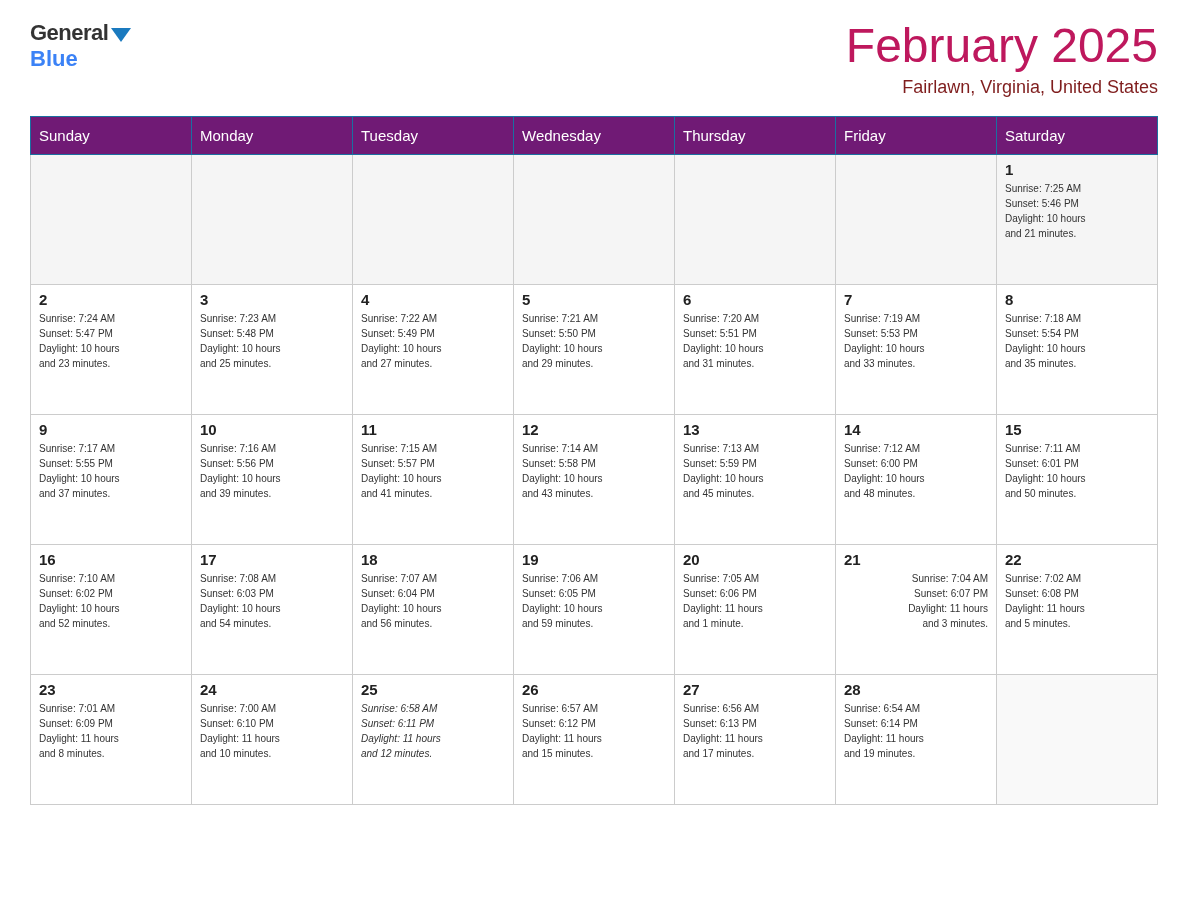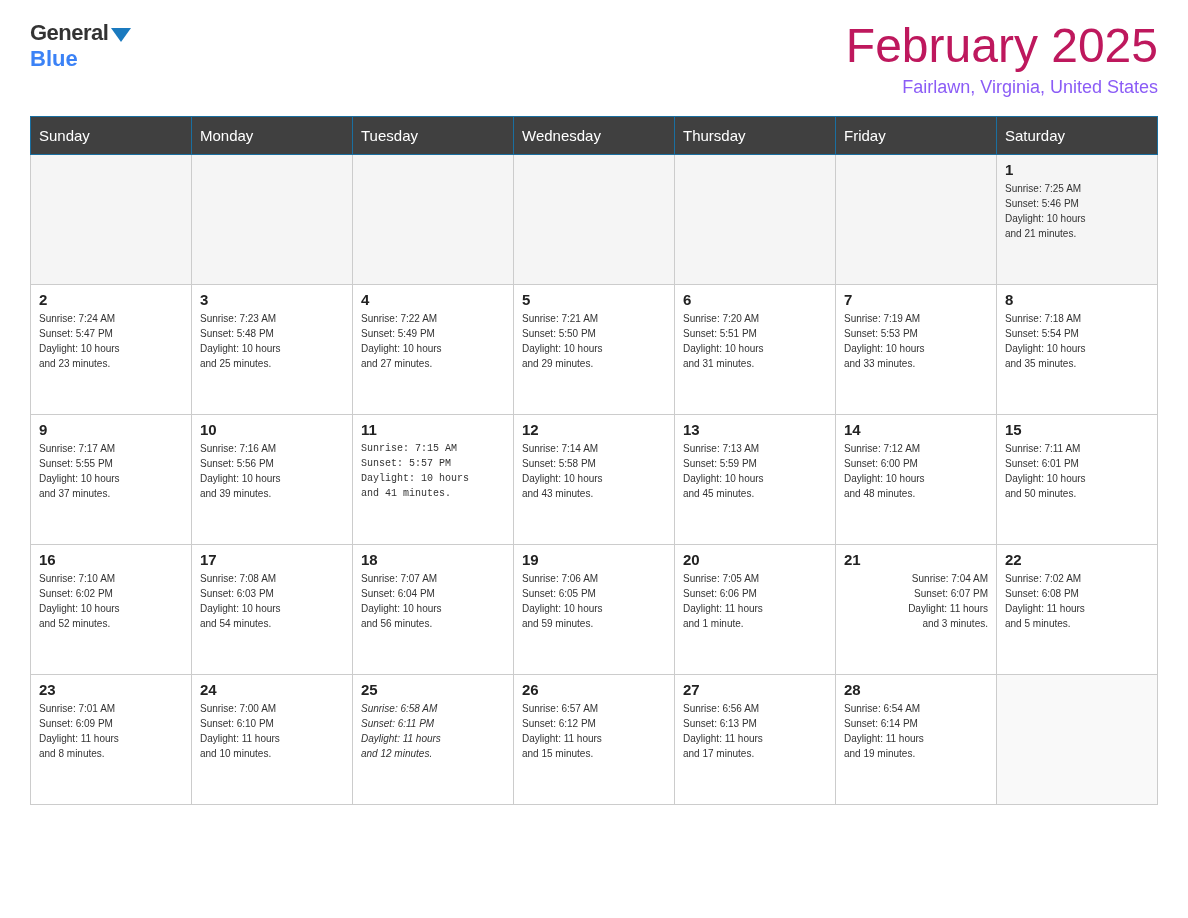--- a/index.html
+++ b/index.html
@@ -49,30 +49,30 @@
       text-align: right;
     }
     .month-title {
       font-size: 48px;
       font-weight: normal;
       color: #be185d;
       line-height: 1.1;
     }
     .location {
       font-size: 18px;
-      color: #8b5cf6;
+      color: #7f1d1d;
       margin-top: 4px;
     }
     .calendar {
       width: 100%;
       border-collapse: collapse;
       border: 1px solid #bbb;
     }
     .calendar th {
-      background-color: #404040;
+      background-color: #701a75;
       color: #fff;
       font-size: 15px;
       font-weight: normal;
       padding: 10px 8px;
       text-align: left;
       border: 1px solid #1a6fa0;
     }
     .calendar td {
       vertical-align: top;
       border: 1px solid #ccc;
@@ -205,21 +205,21 @@
         </td>
         <td>
           <div class="day-number">10</div>
           <div class="day-info" style="white-space: pre-line;">Sunrise: 7:16 AM
 Sunset: 5:56 PM
 Daylight: 10 hours
 and 39 minutes.</div>
         </td>
         <td>
           <div class="day-number">11</div>
-          <div class="day-info" style="white-space: pre-line; font-family: Liberation Mono, monospace;">Sunrise: 7:15 AM
+          <div class="day-info" style="white-space: pre-line;">Sunrise: 7:15 AM
 Sunset: 5:57 PM
 Daylight: 10 hours
 and 41 minutes.</div>
         </td>
         <td>
           <div class="day-number">12</div>
           <div class="day-info" style="white-space: pre-line;">Sunrise: 7:14 AM
 Sunset: 5:58 PM
 Daylight: 10 hours
 and 43 minutes.</div>

